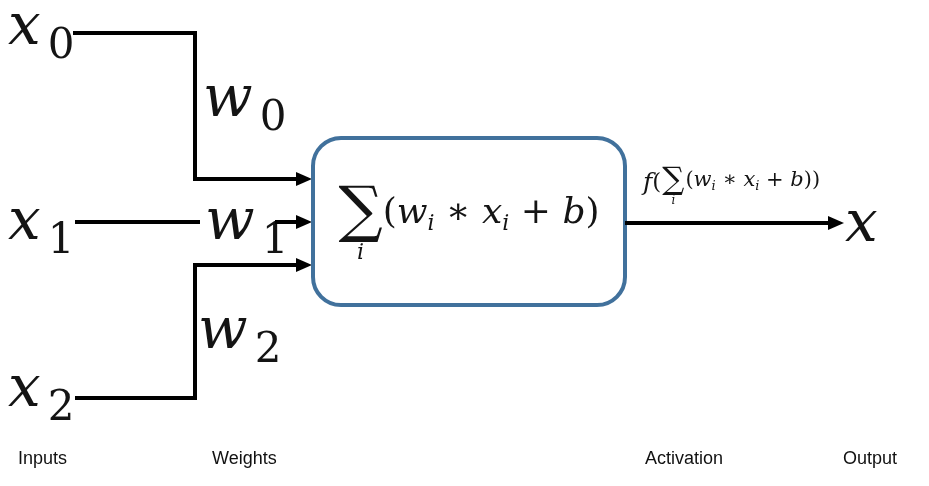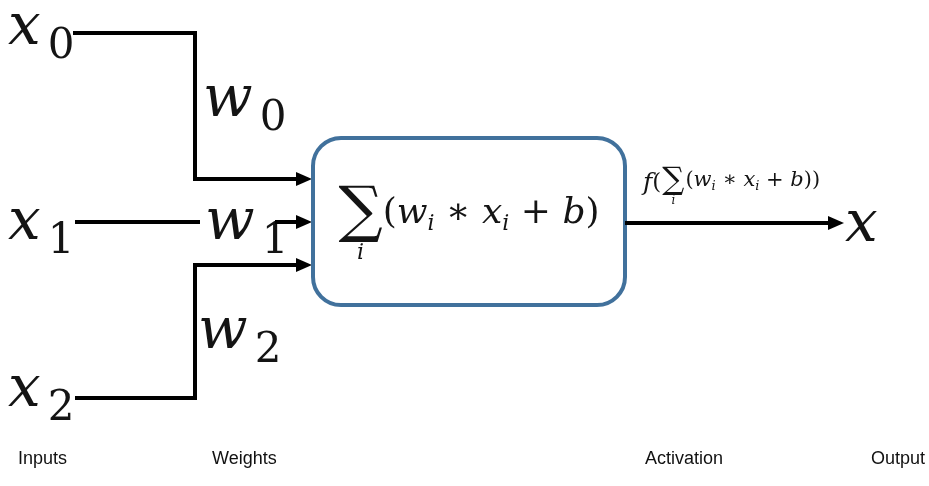--- a/index.html
+++ b/index.html
@@ -174,15 +174,15 @@
     <span class="act-expr" style="top:-6px;">)</span>
   </div>
 
   <div class="math-label" style="left:845px;top:192px;">
     <span class="mbase">x</span>
   </div>
 
   <div class="stage-label" style="left:18px;">Inputs</div>
   <div class="stage-label" style="left:212px;">Weights</div>
   <div class="stage-label" style="left:645px;">Activation</div>
-  <div class="stage-label" style="left:843px;margin-left:28px;">Output</div>
+  <div class="stage-label" style="left:843px;">Output</div>
 
 </div>
 
 </body></html>

